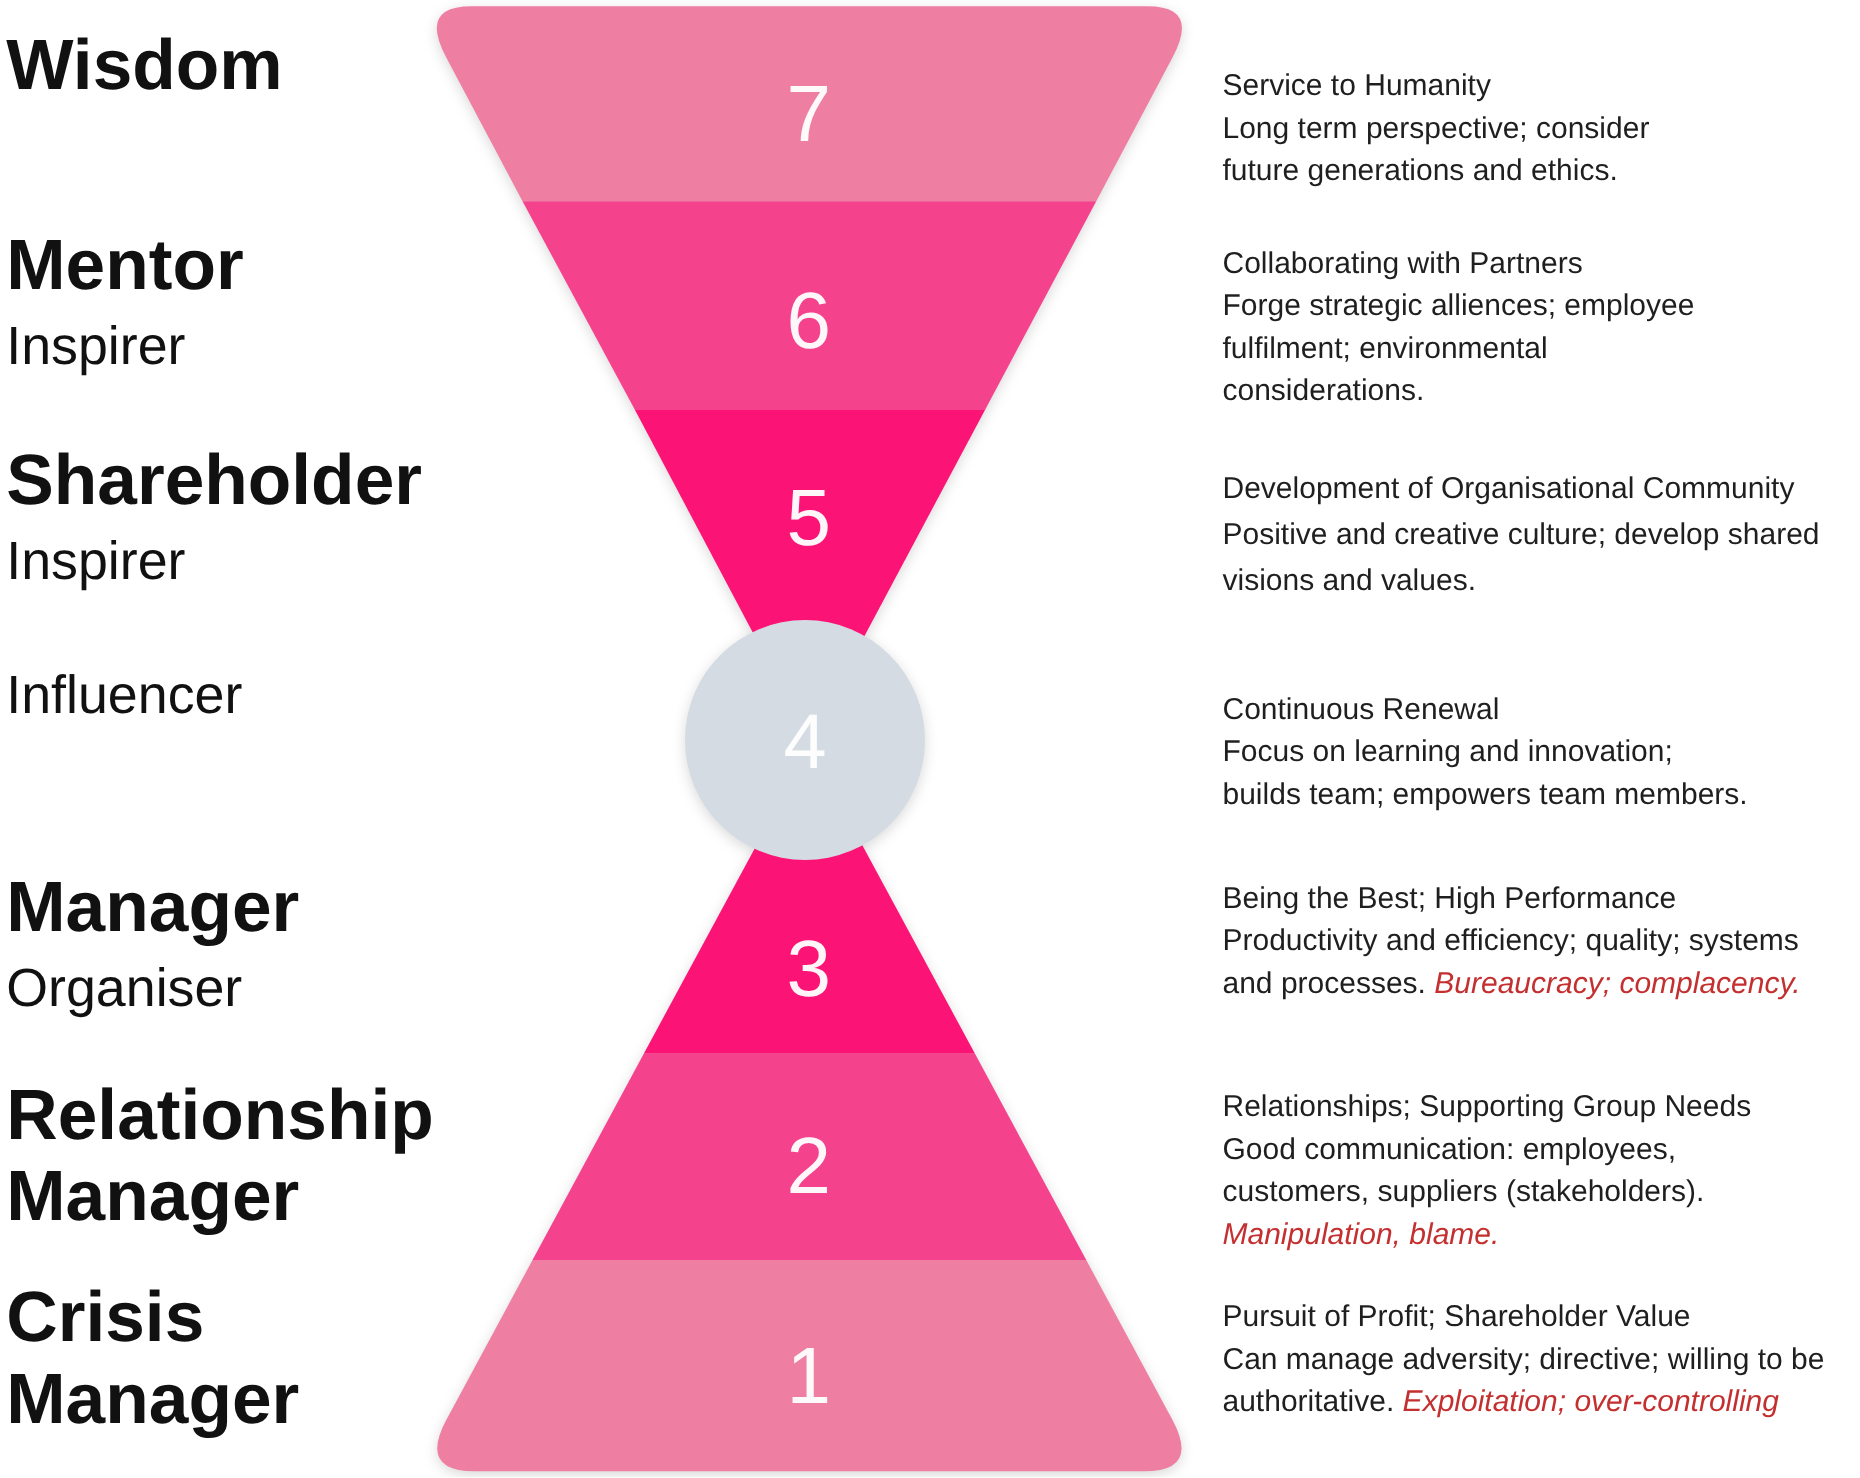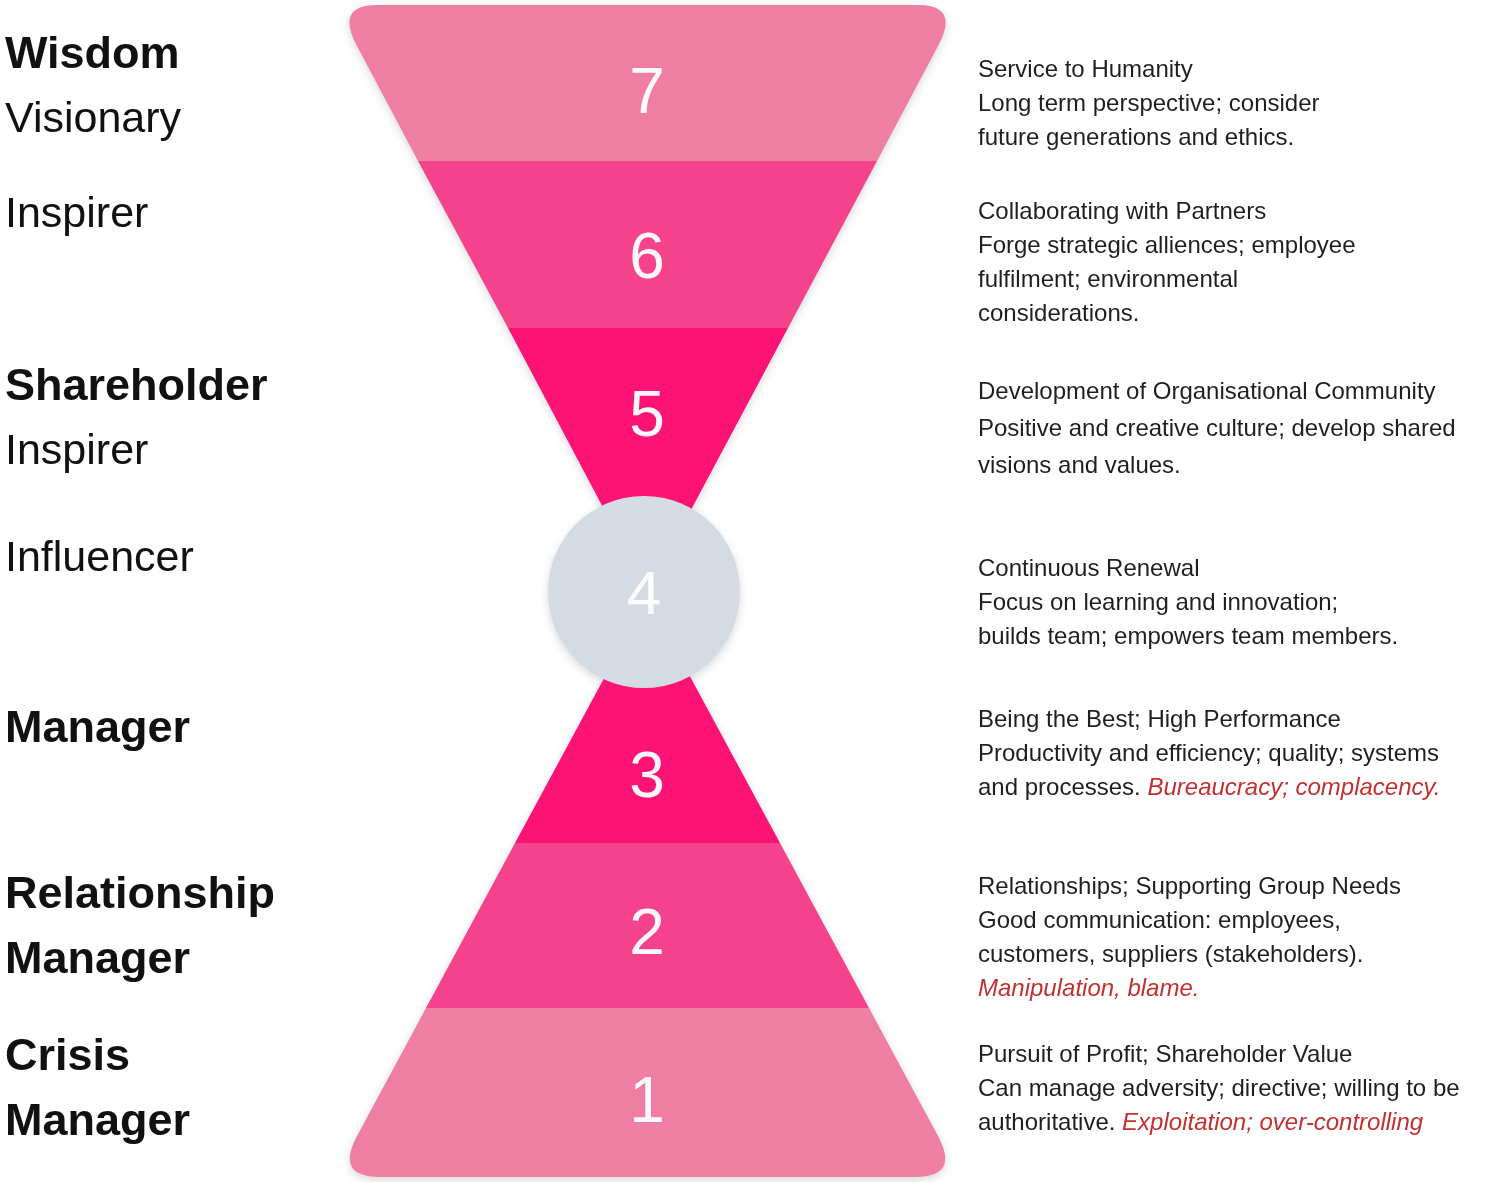--- a/index.html
+++ b/index.html
@@ -8,21 +8,21 @@
     font-family:"Liberation Sans",sans-serif;overflow:hidden;
   }
   .hourglass{position:absolute;left:0;top:0;width:1488px;height:1182px;}
   .shapes{filter:drop-shadow(0 3px 5px rgba(0,0,0,0.15));}
   .num{
     font-family:"Liberation Sans",sans-serif;
     font-weight:400;
     opacity:0.96;
   }
   .role{position:absolute;left:5px;color:#111111;}
-  .role-bold{font-weight:700;font-size:45px;line-height:65px;white-space:pre-line;}
+  .role-bold{font-weight:700;font-size:57px;line-height:65px;white-space:pre-line;}
   .role-regular{font-weight:400;font-size:43px;line-height:65px;}
   .desc{
     position:absolute;left:978px;width:516px;
     font-size:24px;line-height:34px;color:var(--text_dark,#1f1f1f);
   }
   .desc.spread{line-height:37px;}
   .desc-main{white-space:pre-line;}
   .warning{color:var(--warning_red,#c43030);font-style:italic;}
   .warning.own-line{display:block;}
 </style>
@@ -46,34 +46,35 @@
       <text class="num" x="647" y="436" text-anchor="middle" font-size="64" fill="#ffffff">5</text>
       <text class="num" x="644" y="614" text-anchor="middle" font-size="62" fill="#ffffff">4</text>
       <text class="num" x="647" y="797" text-anchor="middle" font-size="64" fill="#ffffff">3</text>
       <text class="num" x="647" y="954" text-anchor="middle" font-size="64" fill="#ffffff">2</text>
       <text class="num" x="647" y="1122" text-anchor="middle" font-size="64" fill="#ffffff">1</text>
     </g>
   </svg>
 
   <div class="role" style="top:20px">
     <div class="role-bold">Wisdom</div>
-    <div class="role-regular">Visionary</div>
   </div>
   <div class="role" style="top:180px">
+    <div class="role-bold">Mentor</div>
     <div class="role-regular">Inspirer</div>
   </div>
   <div class="role" style="top:352px">
     <div class="role-bold">Shareholder</div>
     <div class="role-regular">Inspirer</div>
   </div>
   <div class="role" style="top:524px">
     <div class="role-regular">Influencer</div>
   </div>
   <div class="role" style="top:694px">
     <div class="role-bold">Manager</div>
+    <div class="role-regular">Organiser</div>
   </div>
   <div class="role" style="top:860px">
     <div class="role-bold">Relationship
 Manager</div>
     <div class="role-regular"></div>
   </div>
   <div class="role" style="top:1022px">
     <div class="role-bold">Crisis
 Manager</div>
     <div class="role-regular"></div>

